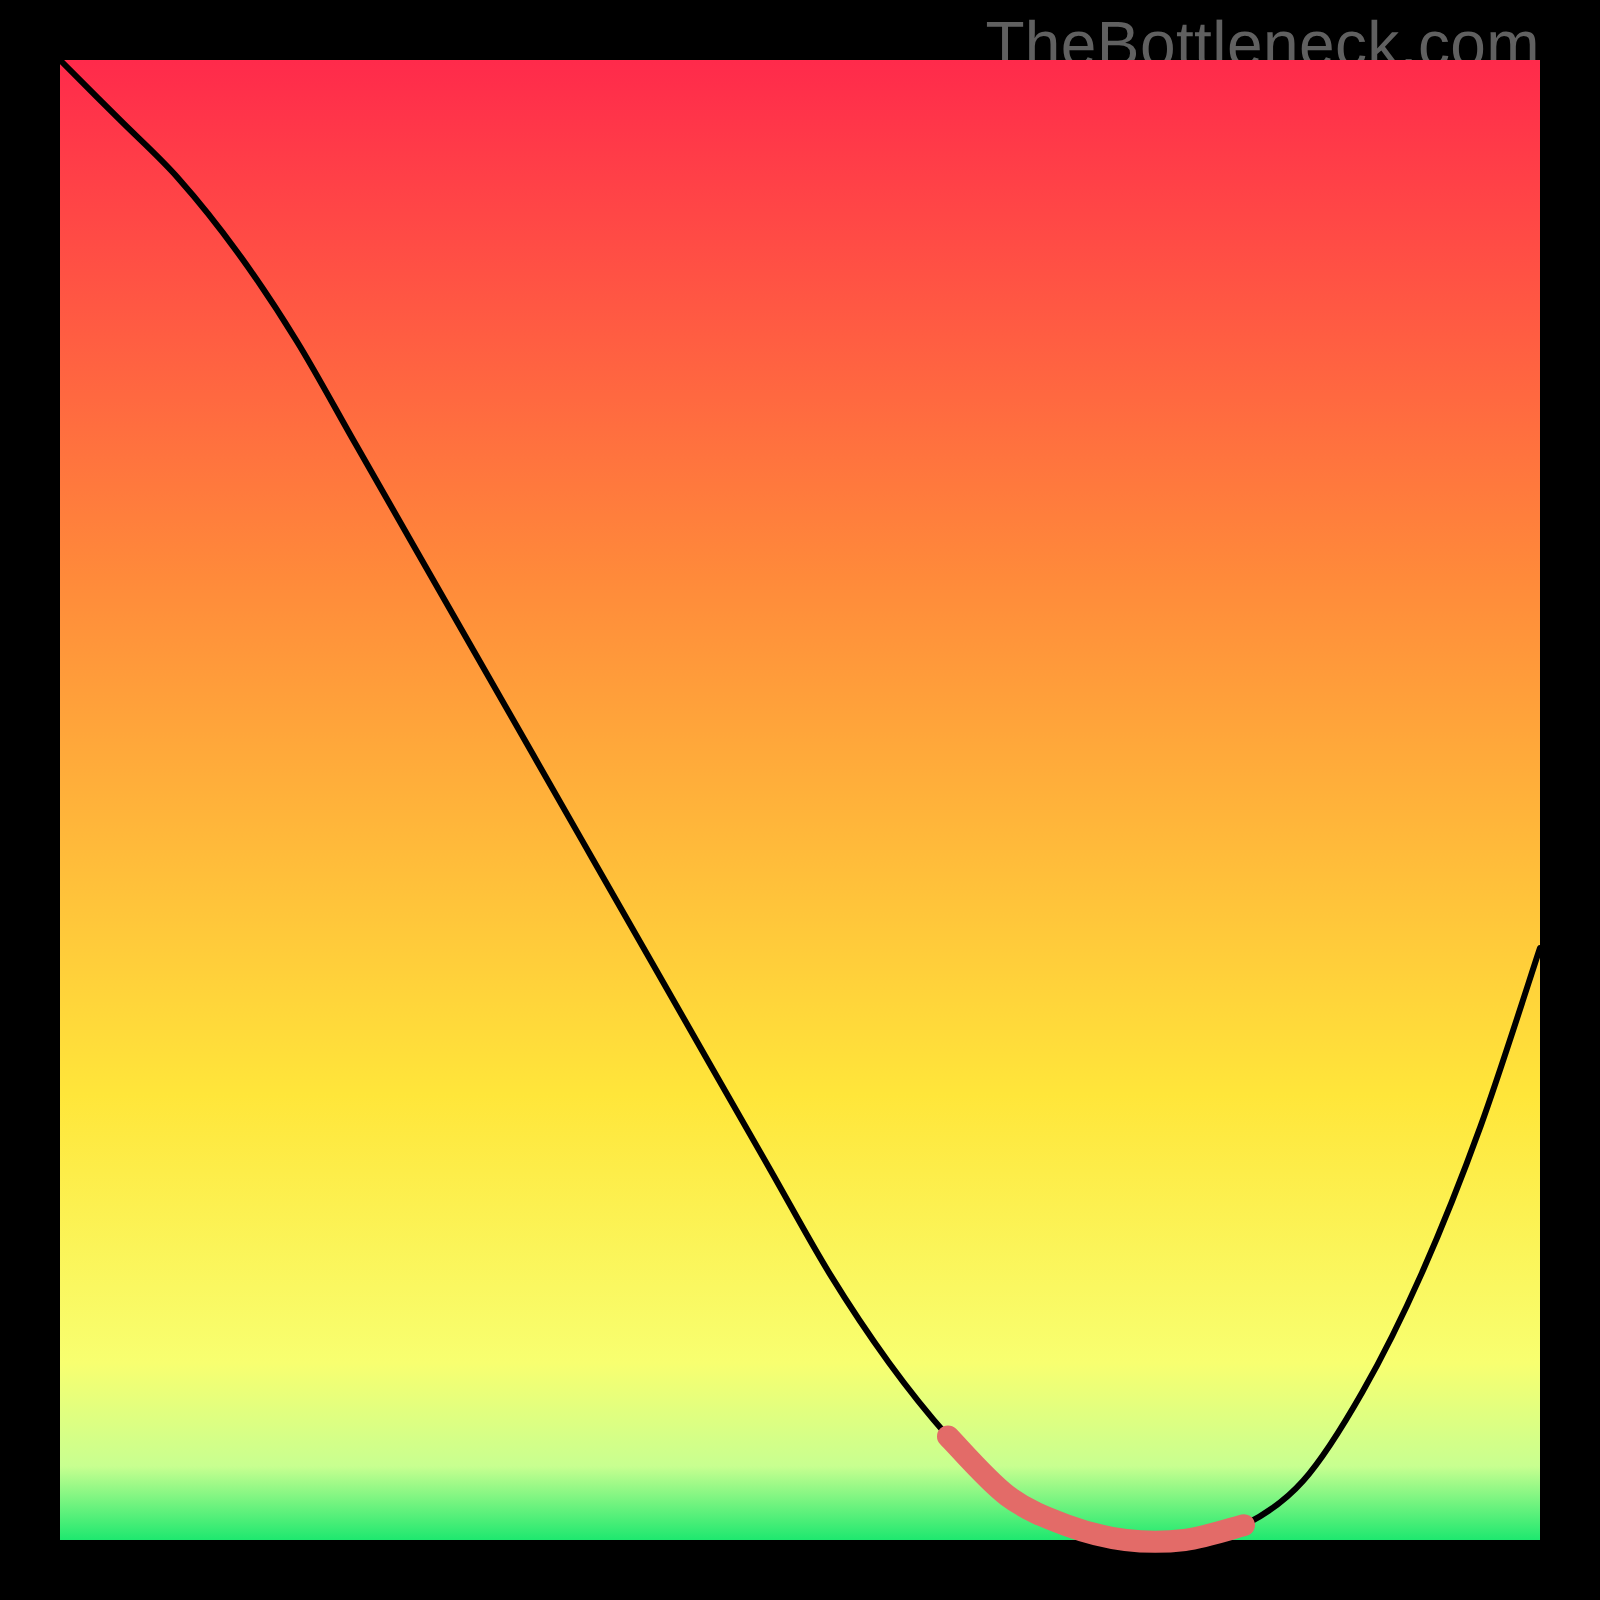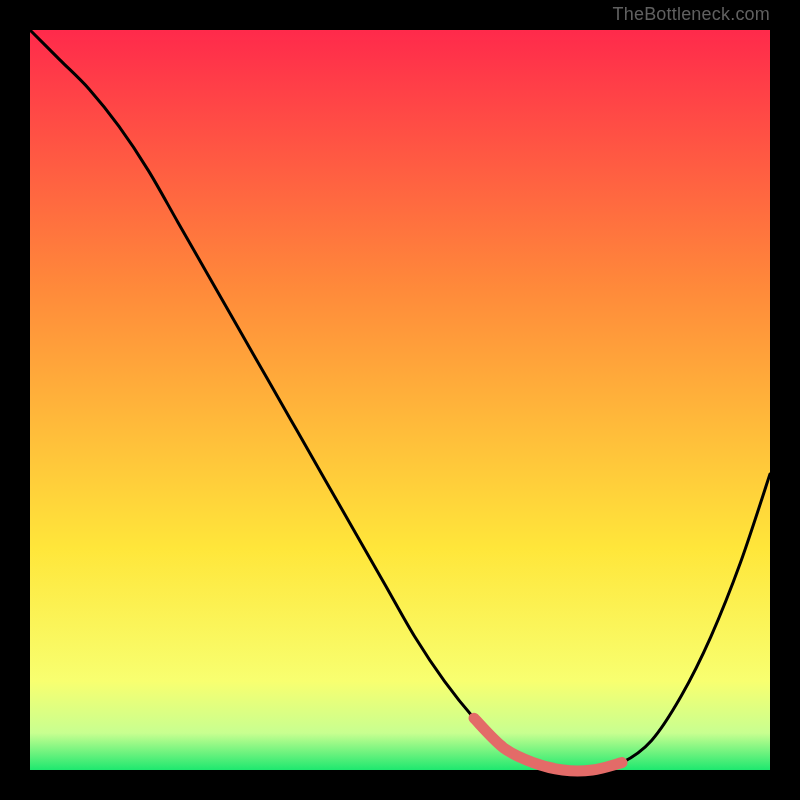--- a/index.html
+++ b/index.html
@@ -24,21 +24,21 @@
     left: 0;
     top: 0;
     width: 740px;
     height: 740px;
   }
   .watermark {
     position: absolute;
     top: 4px;
     right: 30px;
     color: #606060;
-    font-size: 18px;
+    font-size: 32px;
     font-weight: 500;
     letter-spacing: 0.2px;
   }
   svg.curve {
     position: absolute;
     left: 30px;
     top: 30px;
     width: 740px;
     height: 740px;
     overflow: visible;

